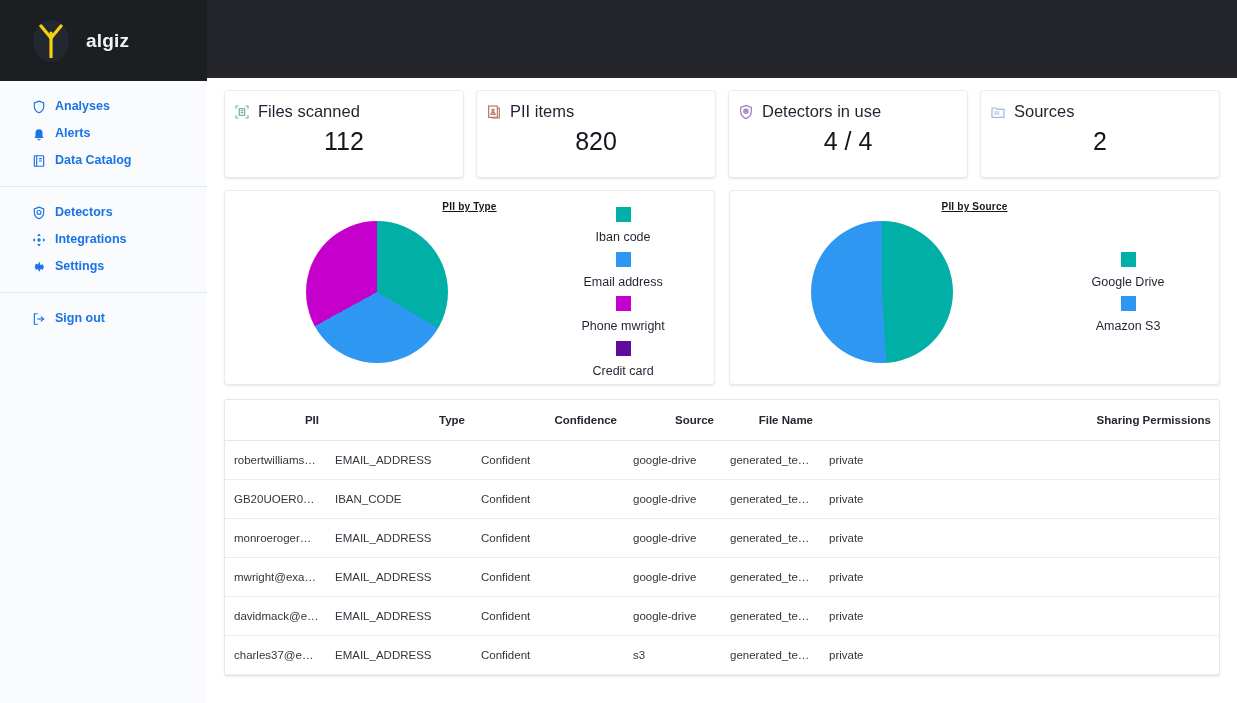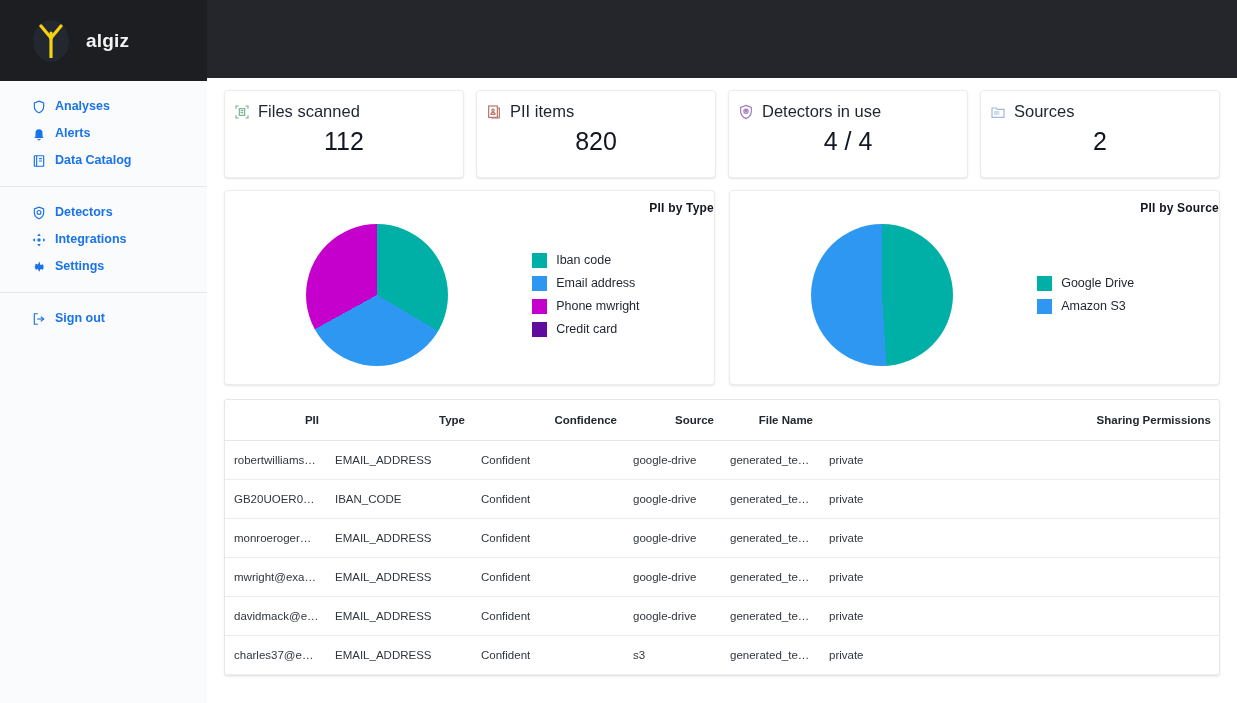--- a/index.html
+++ b/index.html
@@ -75,28 +75,28 @@
 
   
   .chart-row { display: flex; gap: 14px; margin-top: 12px; }
   .chart-card {
     flex: 1 1 0; height: 195px; background: #fff;
     border: 1px solid #ececec; border-radius: 4px;
     box-shadow: 0 1px 2px rgba(0,0,0,.10);
     padding: 10px 0 0 0; position: relative;
   }
   .chart-title {
-    text-align: right; font-size: 12px; font-weight: bold;
-    color: #12161d; letter-spacing: .2px;
+    text-align: center; font-size: 10px; font-weight: bold;
+    color: #12161d; text-decoration: underline; letter-spacing: .2px;
   }
   .chart-body { display: flex; align-items: center; height: 160px; }
   .pie-wrap { width: 62%; display: flex; align-items: center; justify-content: center; }
   .pie { border-radius: 50%; }
   .legend { width: 38%; display: flex; flex-direction: column; gap: 8px; padding-left: 4px; }
-  .legend-item { display: flex; align-items: center; gap: 9px; }
+  .legend-item { display: flex; align-items: center; gap: 9px; flex-direction: column; }
   .legend-swatch { width: 15px; height: 15px; flex: 0 0 15px; }
   .legend-label { font-size: 12.5px; color: #1e2430; line-height: 1; }
 
   
   .table-card {
     margin-top: 14px; background: #fff;
     border: 1px solid #e7e7e7; border-radius: 3px;
     box-shadow: 0 1px 2px rgba(0,0,0,.08);
   }
   table { width: 100%; border-collapse: collapse; table-layout: fixed; }

